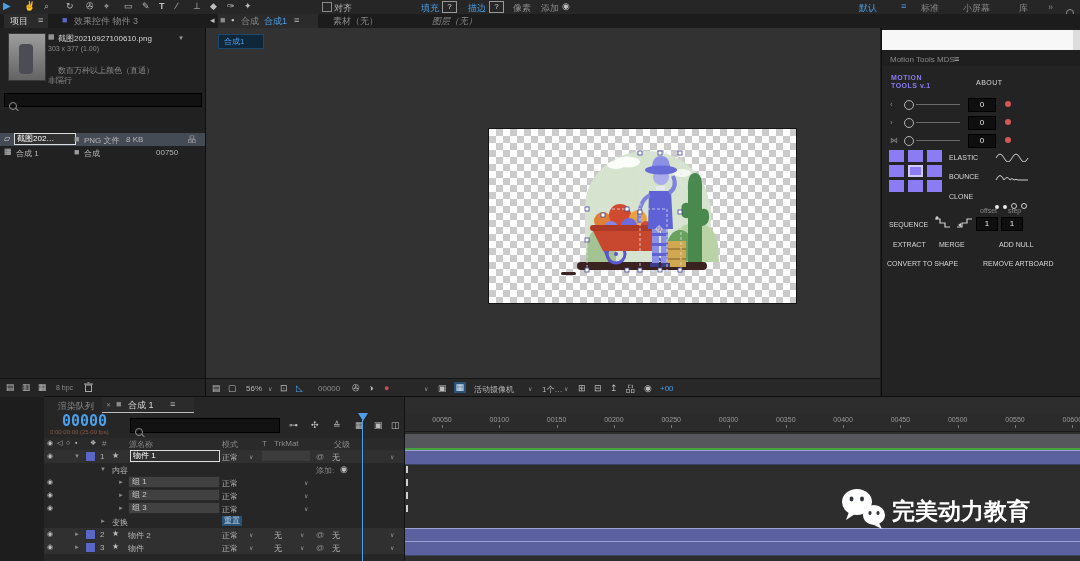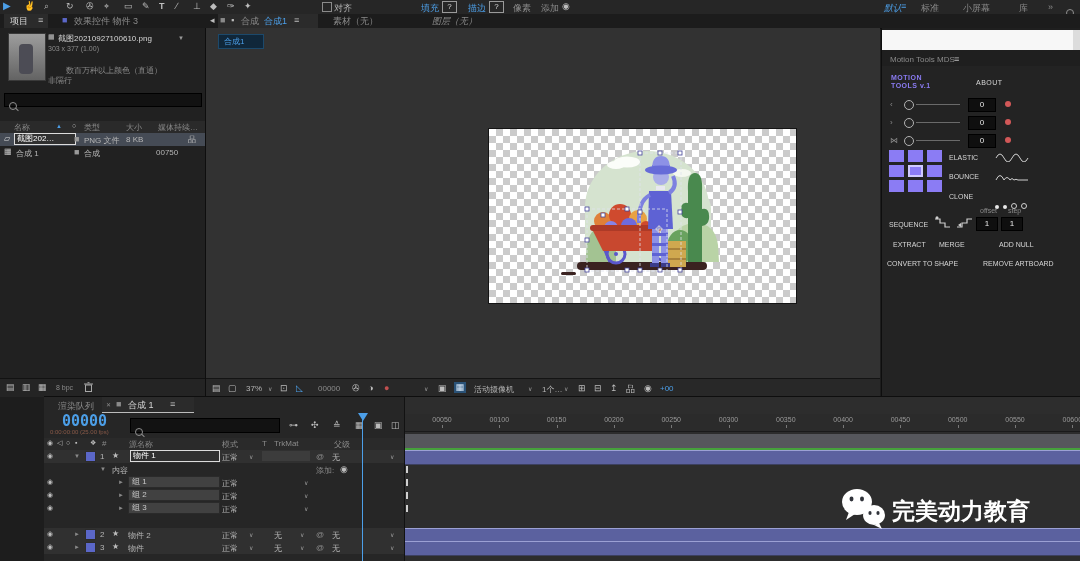--- a/index.html
+++ b/index.html
@@ -63,21 +63,21 @@
     <span class="r t" style="left:334px;top:2px;">对齐</span>
 
     <span class="r t blue" style="left:421px;top:2px;">填充</span>
     <span class="r" style="left:442px;top:1px;width:13px;height:10px;border:1px solid #9a9a9a;color:#d8d8d8;font-size:8px;text-align:center;line-height:10px;">?</span>
     <span class="r t blue" style="left:468px;top:2px;">描边</span>
     <span class="r" style="left:489px;top:1px;width:13px;height:10px;border:1px solid #9a9a9a;color:#d8d8d8;font-size:8px;text-align:center;line-height:10px;">?</span>
     <span class="r t dim" style="left:513px;top:2px;">像素</span>
     <span class="r t dim" style="left:541px;top:2px;">添加</span>
     <span class="r ic" style="left:562px;top:1px;">◉</span>
 
-    <span class="r t blue" style="left:884px;top:2px;font-style:italic;">默认</span>
+    <span class="r t blue" style="left:859px;top:2px;">默认</span>
     <span class="r ic" style="left:901px;top:1px;color:#4c9fe8;">≡</span>
     <span class="r t dim" style="left:921px;top:2px;text-align:right;">标准</span>
     <span class="r t dim" style="left:963px;top:2px;">小屏幕</span>
     <span class="r t dim" style="left:1019px;top:2px;">库</span>
     <span class="r t dim" style="left:1048px;top:2px;">»</span>
     <span class="r mag" style="left:1066px;top:3px;"></span>
   </div>
 
   <div class="r" style="left:0;top:14px;width:1080px;height:14px;background:#1c1c1c;border-bottom:1px solid #0f0f0f;">
     <div class="r tab-active" style="left:4px;top:0;width:44px;height:14px;">
@@ -100,35 +100,27 @@
   </div>
 
   <div class="r panel" style="left:0;top:28px;width:205px;height:368px;border-right:1px solid #0e0e0e;">
     <div class="r" style="left:8px;top:5px;width:36px;height:46px;background:linear-gradient(#9d9d9d,#636363);border:1px solid #3a3a3a;">
       <div class="r" style="left:10px;top:10px;width:14px;height:30px;background:#4c4c55;border-radius:4px;"></div>
     </div>
     <span class="r ic" style="left:48px;top:5px;font-size:7px;">▦</span>
     <span class="r t8 r lt" style="left:58px;top:5px;">截图20210927100610.png</span>
     <span class="r caret" style="left:178px;top:7px;">▼</span>
     <span class="r t7 dim" style="left:48px;top:17px;">303 x 377 (1.00)</span>
-    <span class="r t8 dim" style="left:60px;top:37px;padding-left:6px;">数百万种以上颜色（直通）</span>
+    <span class="r t8 dim" style="left:52px;top:37px;padding-left:6px;">数百万种以上颜色（直通）</span>
     <span class="r t8 dim" style="left:48px;top:47px;">非隔行</span>
 
     <div class="r searchbox" style="left:4px;top:65px;width:196px;height:12px;">
       <span class="mag r" style="left:4px;top:2px;"></span>
     </div>
 
-    <div class="r" style="left:0;top:93px;width:205px;height:12px;background:#2a2a2a;border-bottom:1px solid #181818;">
-      <span class="r t8 dim" style="left:14px;top:1px;">名称</span>
-      <span class="r" style="left:56px;top:2px;font-size:6px;color:#4c9fe8;">▲</span>
-      <span class="r ic" style="left:72px;top:1px;font-size:7px;">○</span>
-      <span class="r t8 dim" style="left:84px;top:1px;">类型</span>
-      <span class="r t8 dim" style="left:126px;top:1px;">大小</span>
-      <span class="r t8 dim" style="left:158px;top:1px;">媒体持续…</span>
-    </div>
 
     <div class="r" style="left:0;top:105px;width:205px;height:13px;background:#454b55;">
       <span class="r ic" style="left:4px;top:1px;font-size:8px;color:#d8d8d8;">▱</span>
       <span class="r editbox" style="left:14px;top:0;width:56px;height:10px;">截图202…</span>
       <span class="r ic" style="left:74px;top:1px;color:#9a9a9a;">■</span>
       <span class="r t8" style="left:84px;top:2px;">PNG 文件</span>
       <span class="r t8" style="left:126px;top:2px;">8 KB</span>
       <span class="r ic" style="left:188px;top:1px;font-size:8px;">品</span>
     </div>
     <div class="r" style="left:0;top:118px;width:205px;height:13px;">
@@ -235,21 +227,21 @@
         <circle cx="170" cy="100" r="2.5" fill="none" stroke="#d8d8d8" stroke-width="0.8"></circle>
         <line x1="166" y1="100" x2="174" y2="100" stroke="#d8d8d8" stroke-width="0.8"></line>
         <line x1="170" y1="96" x2="170" y2="104" stroke="#d8d8d8" stroke-width="0.8"></line>
       </svg>
     </div>
   </div>
 
   <div class="r" style="left:206px;top:378px;width:674px;height:18px;background:#282828;border-top:1px solid #141414;">
     <span class="r ic" style="left:6px;top:4px;">▤</span>
     <span class="r ic" style="left:22px;top:4px;">▢</span>
-    <span class="r t8" style="left:40px;top:5px;">37%</span>
+    <span class="r t8" style="left:40px;top:5px;">56%</span>
     <span class="r caret" style="left:62px;top:6px;">∨</span>
     <span class="r ic" style="left:74px;top:4px;">⊡</span>
     <span class="r ic" style="left:90px;top:4px;color:#4c9fe8;">◺</span>
     <span class="r t8 dim" style="left:112px;top:5px;">00000</span>
     <span class="r ic" style="left:146px;top:4px;">✇</span>
     <span class="r ic" style="left:162px;top:4px;">◑</span>
     <span class="r ic" style="left:178px;top:4px;color:#c05050;">●</span>
     <span class="r t8" style="left:196px;top:19px;">完整</span>
     <span class="r caret" style="left:218px;top:6px;">∨</span>
     <span class="r ic" style="left:232px;top:4px;">▣</span>
@@ -417,20 +409,25 @@
       <span class="r caret" style="left:260px;top:3px;">∨</span>
     </div>
     <div class="r" style="left:0;top:105px;width:360px;height:13px;">
       <span class="r ic" style="left:3px;top:2px;font-size:7px;">◉</span>
       <span class="r t6 dim" style="left:74px;top:3px;">►</span>
       <span class="r grpbox" style="left:84px;top:0;width:84px;height:10px;">组 3</span>
       <span class="r t8" style="left:178px;top:2px;">正常</span>
       <span class="r caret" style="left:260px;top:3px;">∨</span>
     </div>
 
+    <div class="r" style="left:0;top:118px;width:360px;height:13px;">
+      <span class="r t6 dim" style="left:56px;top:3px;">►</span>
+      <span class="r t8" style="left:68px;top:2px;">变换</span>
+      <span class="r" style="left:178px;top:1px;background:#2a5277;color:#bcd8f0;font-size:8px;padding:0 2px;line-height:10px;">重置</span>
+    </div>
 
     <div class="r" style="left:0;top:131px;width:360px;height:13px;background:#303030;">
       <span class="r ic" style="left:3px;top:2px;font-size:7px;">◉</span>
       <span class="r t6 dim" style="left:30px;top:3px;">►</span>
       <span class="r chip" style="left:41px;top:1px;"></span>
       <span class="r t8" style="left:56px;top:2px;">2</span>
       <span class="r ic" style="left:68px;top:1px;font-size:8px;">★</span>
       <span class="r t8" style="left:84px;top:2px;">物件 2</span>
       <span class="r t8" style="left:178px;top:2px;">正常</span>
       <span class="r caret" style="left:205px;top:3px;">∨</span>

